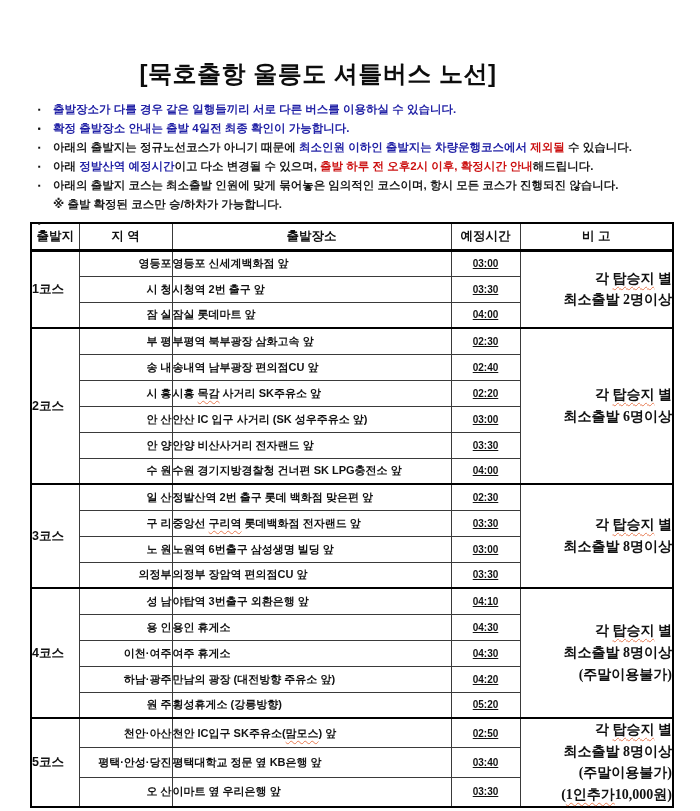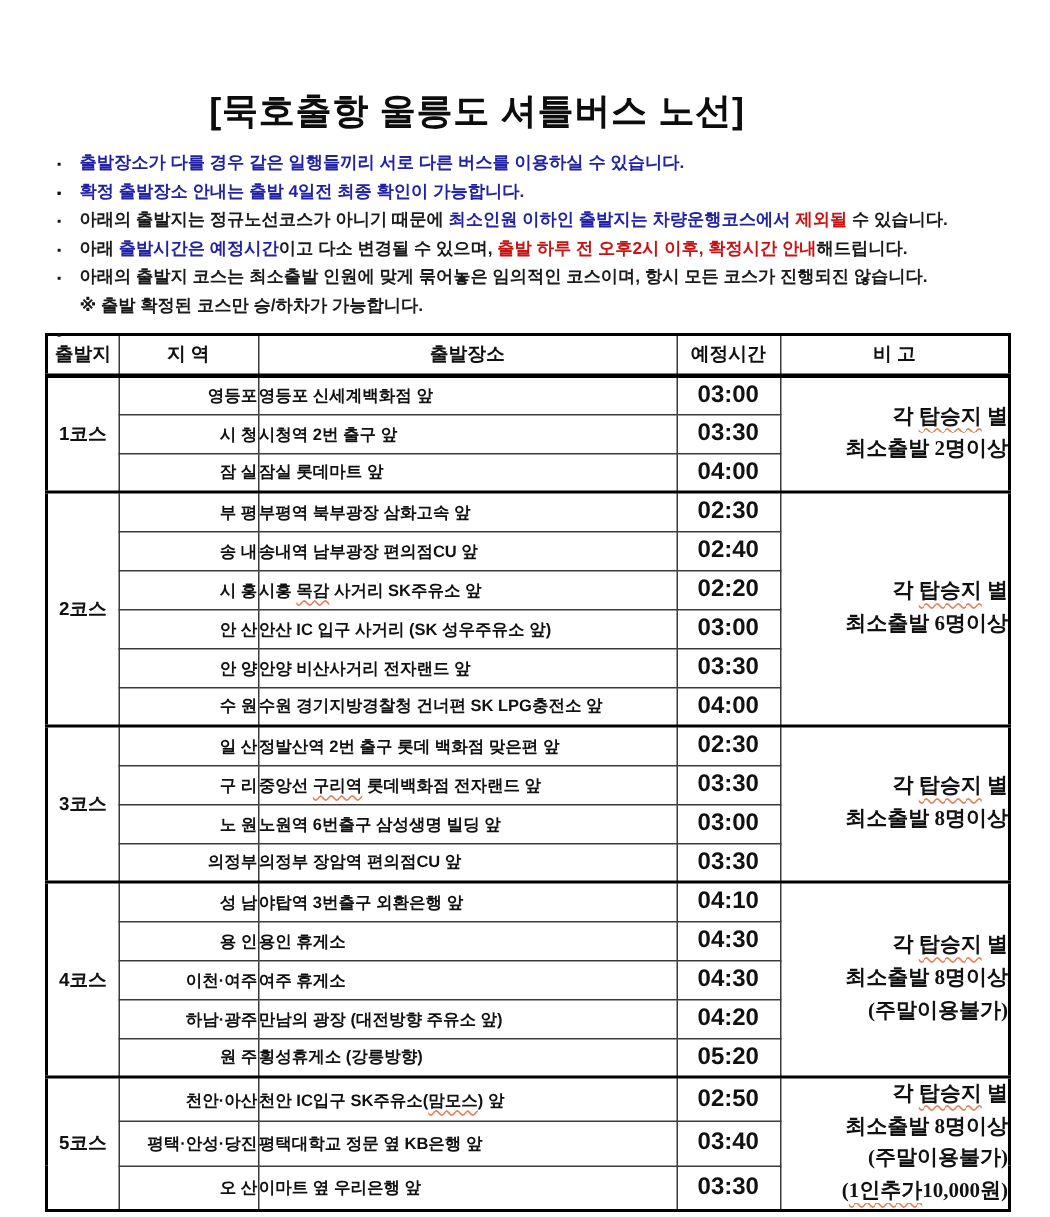--- a/index.html
+++ b/index.html
@@ -65,55 +65,56 @@
   thead{border-bottom:3px solid var(--heavy);}
   thead th{
     height:27px;
     font-size:12.5px;
     text-align:center;
     vertical-align:middle;
   }
   tbody.course-group{border-top:2px solid var(--heavy);}
   tbody.course-group tr{height:26px;}
   td.course{
-    text-align:center;vertical-align:middle;
+    text-align:left;vertical-align:middle;
     font-size:12.5px;
   }
   td.region{
     text-align:right;vertical-align:middle;
     font-size:11px;
   }
   td.place{
     text-align:left;vertical-align:middle;
     font-size:11px;
     padding-left:9px;
   }
   td.time{
     text-align:center;vertical-align:middle;
-    font-size:16px;
+    font-size:10px;
+    text-decoration:underline;
   }
   td.note{
     text-align:right;vertical-align:middle;
     font-size:14px;
     line-height:1.55;
     white-space:pre-line;
     font-family:Liberation Serif, serif;
   }
 </style>
 </head>
 <body>
 
 <div class="page">
   <h1 class="doc-title">[묵호출항 울릉도 셔틀버스 노선]</h1>
   <ul class="notices" id="notice-list">
       <li class="notice-line bulleted"><span class="marker">▪</span><span class="c-blue sq">출발장소가 다를 경우 같은 일행들끼리 서로 다른 버스를 이용하실 수 있습니다.</span></li>
       <li class="notice-line bulleted"><span class="marker">▪</span></li>
       <li class="notice-line bulleted"><span class="marker">▪</span><span class="c-blue sq">확정 출발장소 안내는 출발 4일전 최종 확인이 가능합니다.</span></li>
       <li class="notice-line bulleted"><span class="marker">▪</span><span class="c-black sq">아래의 출발지는 정규노선코스가 아니기 때문에 </span><span class="c-blue sq">최소인원 이하인 출발지는 차량운행코스에서 </span><span class="c-red sq">제외될</span><span class="c-black sq"> 수 있습니다.</span></li>
-      <li class="notice-line bulleted"><span class="marker">▪</span><span class="c-black sq">아래 </span><span class="c-blue sq">출발시간은 예정시간</span><span class="c-black sq">이고 다소 변경될 수 있으며, </span><span class="c-red sq">출발 하루 전 오후2시 이후, 확정시간 안내</span><span class="c-black sq">해드립니다.</span></li>
+      <li class="notice-line bulleted"><span class="marker">▪</span><span class="c-black sq">아래 </span><span class="c-blue sq">정발산역 예정시간</span><span class="c-black sq">이고 다소 변경될 수 있으며, </span><span class="c-red sq">출발 하루 전 오후2시 이후, 확정시간 안내</span><span class="c-black sq">해드립니다.</span></li>
       <li class="notice-line bulleted"><span class="marker">▪</span><span class="c-black sq">아래의 출발지 코스는 최소출발 인원에 맞게 묶어놓은 임의적인 코스이며, 항시 모든 코스가 진행되진 않습니다.</span></li>
       <li class="notice-line subline"><span class="c-black sq">※ 출발 확정된 코스만 승/하차가 가능합니다.</span></li>
       <li class="notice-line bulleted"><span class="marker">▪</span></li>
     </ul>
   <table class="schedule" id="schedule-table">
     <colgroup id="cols">
         <col style="width: 48px;">
         <col style="width: 93px;">
         <col style="width: 279px;">
         <col style="width: 69px;">

